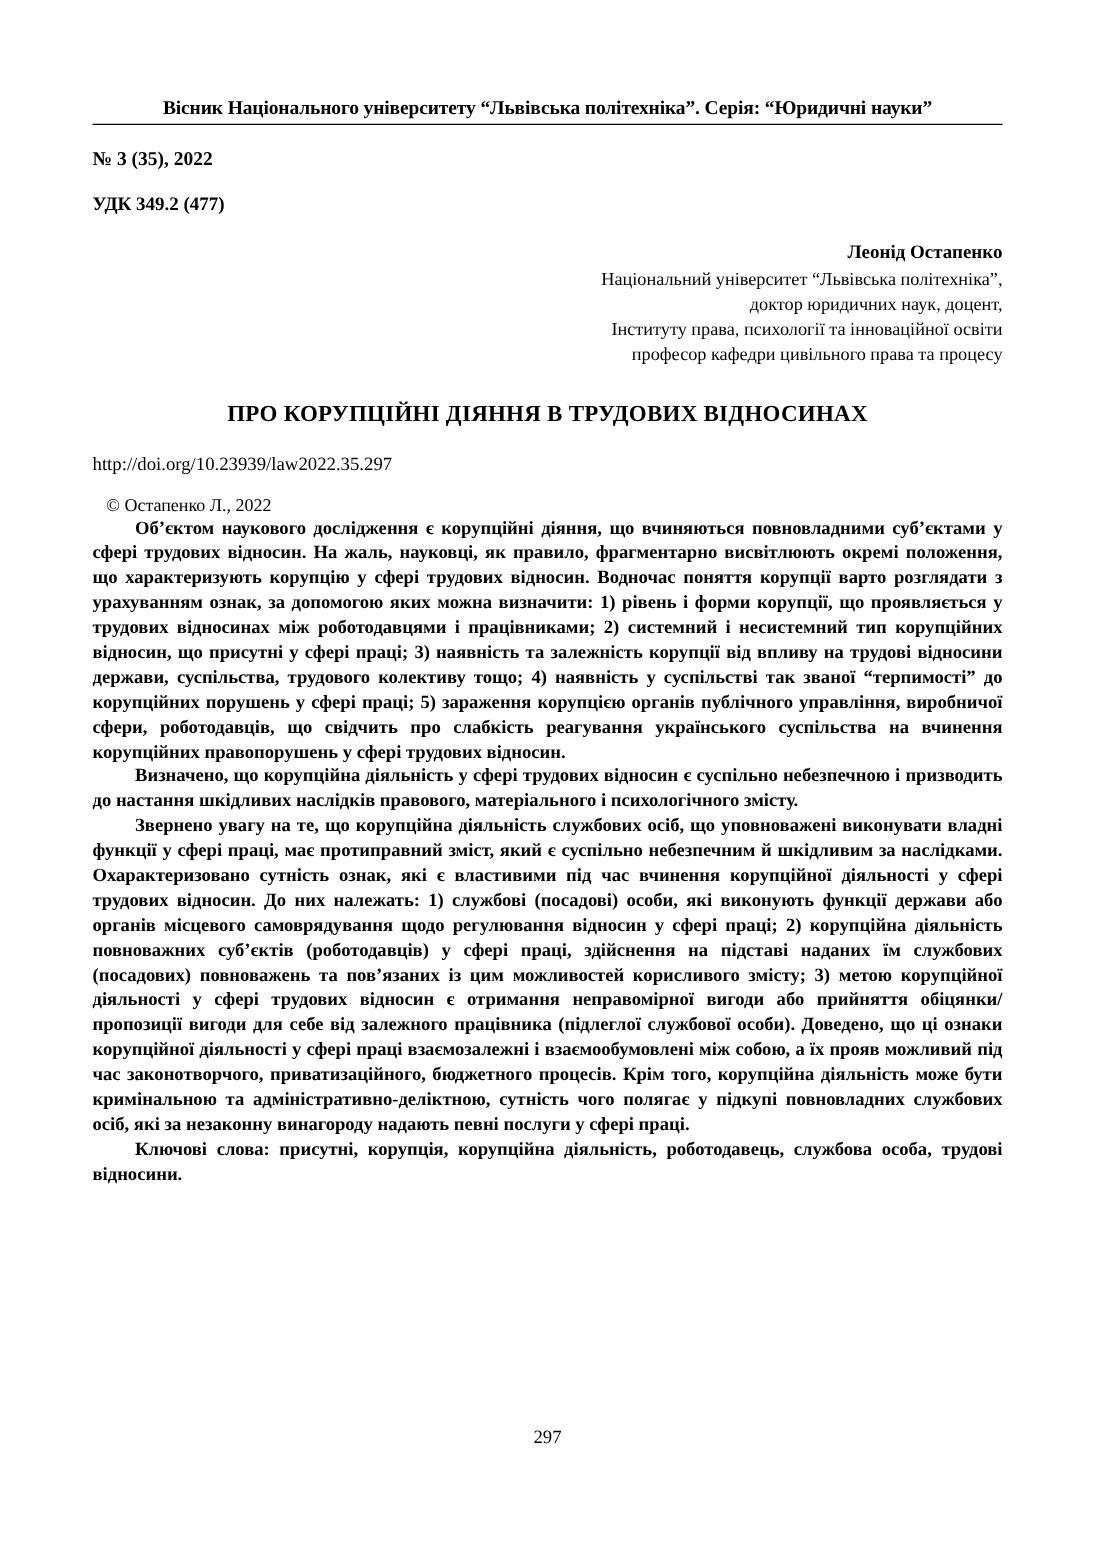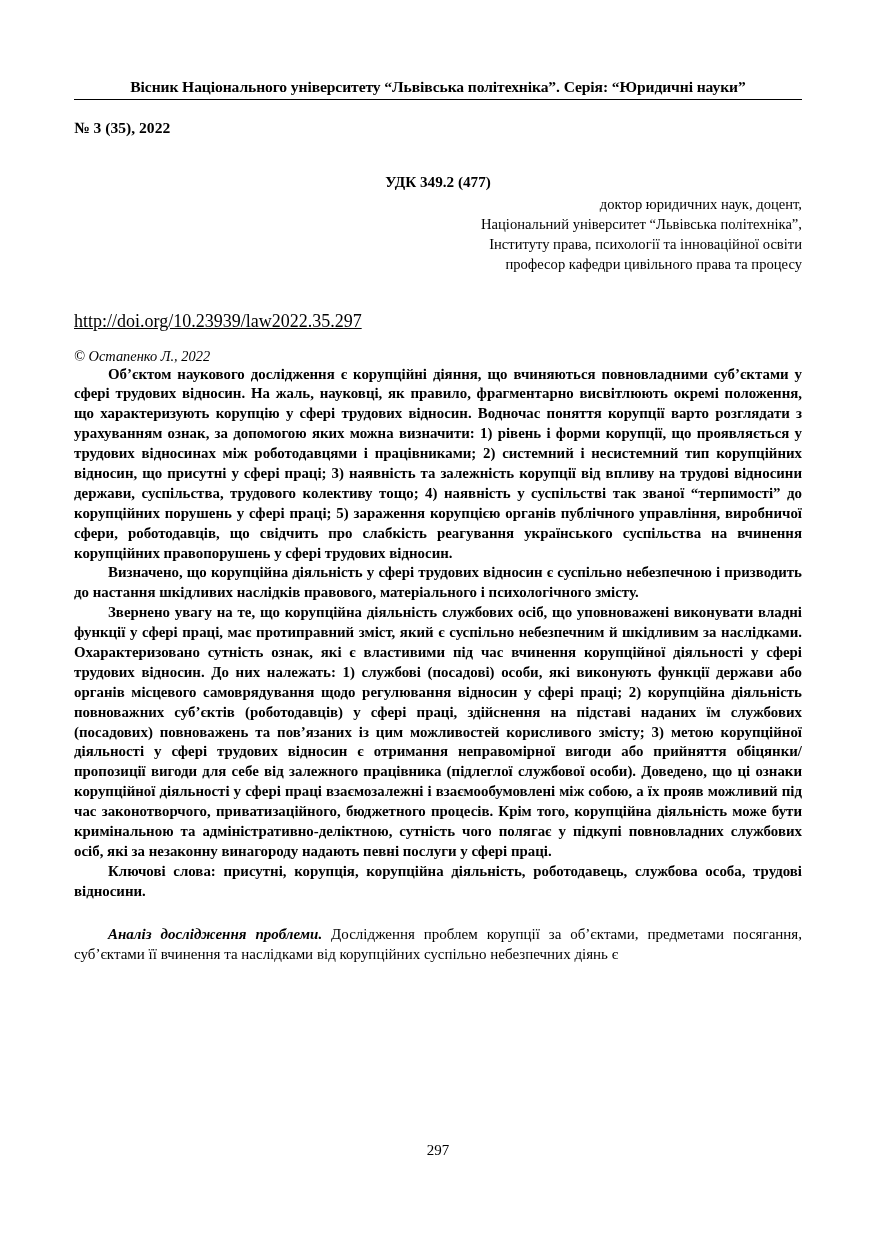--- a/index.html
+++ b/index.html
@@ -39,24 +39,24 @@
     margin-top: 3px;
   }
   .running-head .line2 {
     font-weight: bold;
     font-size: 15.6px;
     text-align: left;
     margin-top: 19px;
   }
   
   .udc {
-    text-align: center;
+    text-align: left;
     font-weight: bold;
     font-size: 15.2px;
-    margin-top: 36px;
+    margin-top: 18px;
   }
   
   .author {
     text-align: right;
     font-weight: bold;
     font-size: 15.2px;
     margin-top: 20px;
   }
   .affiliation {
     text-align: right;
@@ -66,28 +66,27 @@
   }
   
   .article-title {
     text-align: center;
     font-weight: bold;
     font-size: 18.4px;
     margin-top: 26px;
     letter-spacing: 0.2px;
   }
   .doi {
-    font-size: 18px;
-    margin-top: 36px;
-    text-decoration: underline;
+    font-size: 15px;
+    margin-top: 22px;
   }
   .copyright {
     font-size: 14.4px;
-    font-style: italic;
     margin-top: 16px;
+    margin-left: 11px;
   }
   
   .abstract {
     font-size: 14.9px;
     font-weight: bold;
     line-height: 1.335;
     text-align: justify;
     text-justify: inter-word;
     hyphens: manual;
   }
@@ -144,38 +143,37 @@
 <div class="page">
 
   <div class="running-head">
     <div class="line1">Вісник Національного університету “Львівська політехніка”. Серія: “Юридичні науки”</div>
     <div class="rule"></div>
     <div class="line2">№ 3 (35), 2022</div>
   </div>
 
   <div class="udc">УДК 349.2 (477)</div>
 
+  <div class="author">Леонід Остапенко</div>
   <div class="affiliation">
+    <div>Національний університет “Львівська політехніка”,</div>
     <div>доктор юридичних наук, доцент,</div>
-    <div>Національний університет “Львівська політехніка”,</div>
     <div>Інституту права, психології та інноваційної освіти</div>
     <div>професор кафедри цивільного права та процесу</div>
   </div>
 
+  <div class="article-title">ПРО КОРУПЦІЙНІ ДІЯННЯ В ТРУДОВИХ ВІДНОСИНАХ</div>
 
   <div class="doi">http://doi.org/10.23939/law2022.35.297</div>
 
   <div class="copyright">© Остапенко Л., 2022</div>
 
   <div class="abstract">
     <p>Об’єктом наукового дослідження є корупційні діяння, що вчиняються повновладними суб’єктами у сфері трудових відносин. На жаль, науковці, як правило, фрагментарно висвітлюють окремі положення, що характеризують корупцію у сфері трудових відносин. Водночас поняття корупції варто розглядати з урахуванням ознак, за допомогою яких можна визначити: 1) рівень і форми корупції, що проявляється у трудових відносинах між роботодавцями і працівниками; 2) системний і несистемний тип корупційних відносин, що присутні у сфері праці; 3) наявність та залежність корупції від впливу на трудові відносини держави, суспільства, трудового колективу тощо; 4) наявність у суспільстві так званої “терпимості” до корупційних порушень у сфері праці; 5) зараження корупцією органів публічного управління, виробничої сфери, роботодавців, що свідчить про слабкість реагування українського суспільства на вчинення корупційних правопорушень у сфері трудових відносин.</p>
     <p>Визначено, що корупційна діяльність у сфері трудових відносин є суспільно небезпечною і призводить до настання шкідливих наслідків правового, матеріального і психологічного змісту.</p>
     <p>Звернено увагу на те, що корупційна діяльність службових осіб, що уповноважені виконувати владні функції у сфері праці, має протиправний зміст, який є суспільно небезпечним й шкідливим за наслідками. Охарактеризовано сутність ознак, які є властивими під час вчинення корупційної діяльності у сфері трудових відносин. До них належать: 1) службові (посадові) особи, які виконують функції держави або органів місцевого самоврядування щодо регулювання відносин у сфері праці; 2) корупційна діяльність повноважних суб’єктів (роботодавців) у сфері праці, здійснення на підставі наданих їм службових (посадових) повноважень та пов’язаних із цим можливостей корисливого змісту; 3) метою корупційної діяльності у сфері трудових відносин є отримання неправомірної вигоди або прийняття обіцянки/пропозиції вигоди для себе від залежного працівника (підлеглої службової особи). Доведено, що ці ознаки корупційної діяльності у сфері праці взаємозалежні і взаємообумовлені між собою, а їх прояв можливий під час законотворчого, приватизаційного, бюджетного процесів. Крім того, корупційна діяльність може бути кримінальною та адміністративно-деліктною, сутність чого полягає у підкупі повновладних службових осіб, які за незаконну винагороду надають певні послуги у сфері праці.</p>
     <p class="keywords">Ключові слова: присутні, корупція, корупційна діяльність, роботодавець, службова особа, трудові відносини.</p>
   </div>
 
-  <div class="body-text">
-    <p><span class="lead">Аналіз дослідження проблеми.</span><span> Дослідження проблем корупції за об’єктами, предметами посягання, суб’єктами її вчинення та наслідками від корупційних суспільно небезпечних діянь є</span></p>
-  </div>
 
   <div class="page-number">297</div>
 
 </div>
 
 </body></html>

